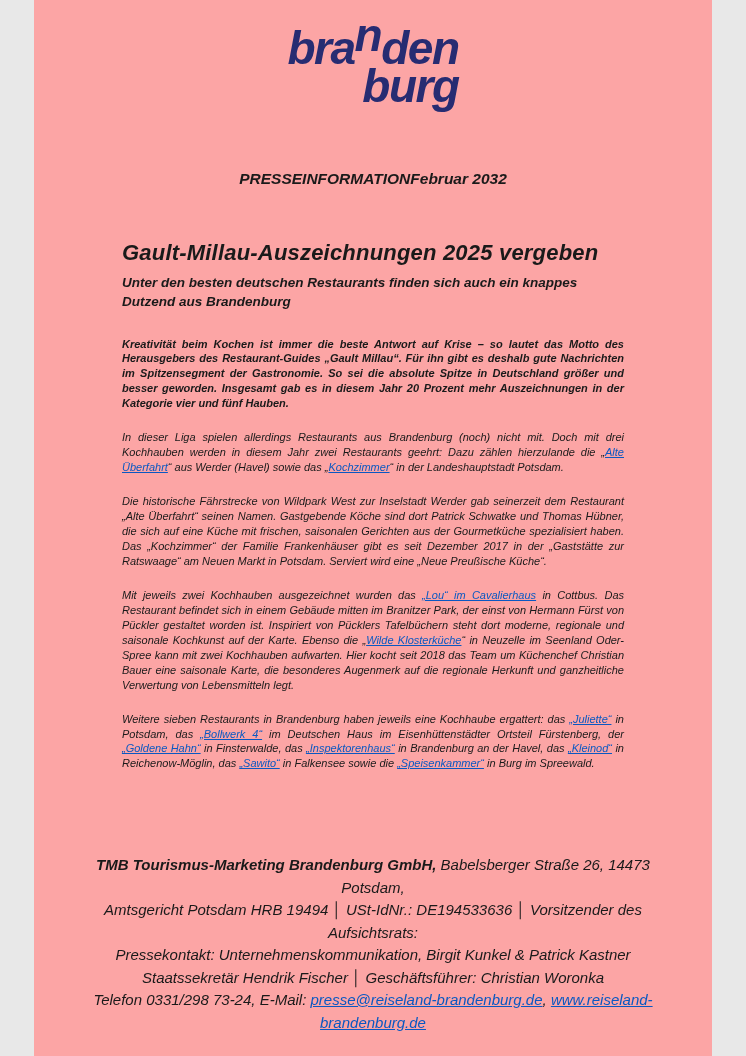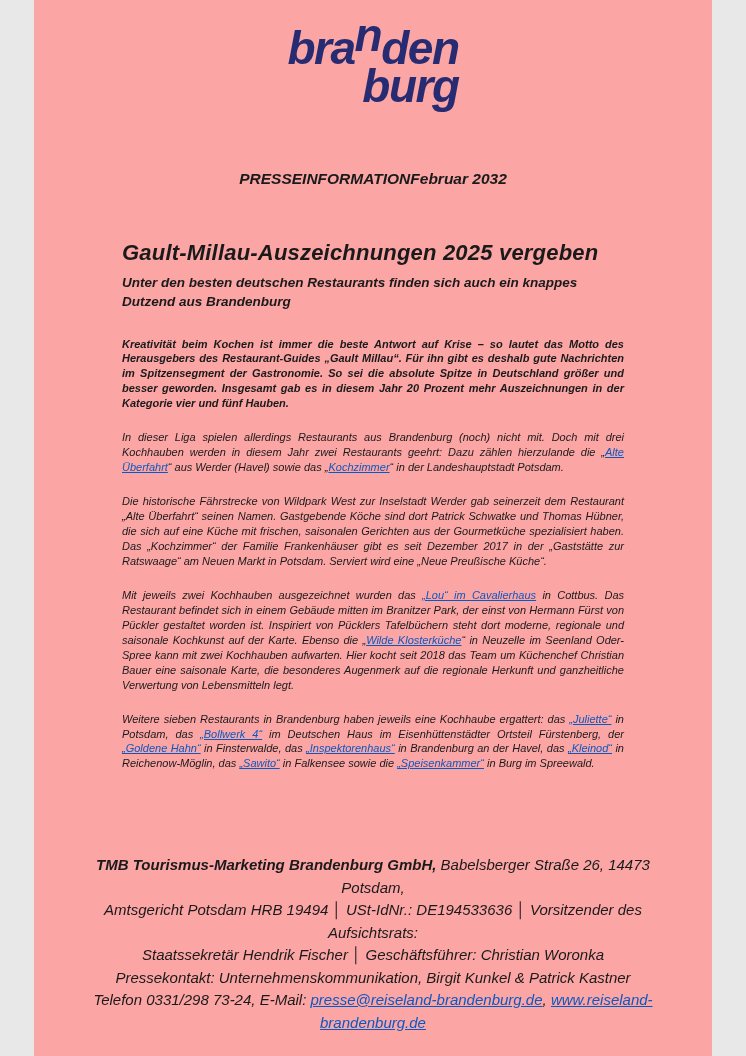--- a/index.html
+++ b/index.html
@@ -64,17 +64,17 @@
     <p class="para"><span>In dieser Liga spielen allerdings Restaurants aus Brandenburg (noch) nicht mit. Doch mit drei Kochhauben werden in diesem Jahr zwei Restaurants geehrt: Dazu zählen hierzulande die „</span><a class="link">Alte Überfahrt</a><span>“ aus Werder (Havel) sowie das „</span><a class="link">Kochzimmer</a><span>“ in der Landeshauptstadt Potsdam.</span></p>
     <p class="para"><span>Die historische Fährstrecke von Wildpark West zur Inselstadt Werder gab seinerzeit dem Restaurant „Alte Überfahrt“ seinen Namen. Gastgebende Köche sind dort Patrick Schwatke und Thomas Hübner, die sich auf eine Küche mit frischen, saisonalen Gerichten aus der Gourmetküche spezialisiert haben. Das „Kochzimmer“ der Familie Frankenhäuser gibt es seit Dezember 2017 in der „Gaststätte zur Ratswaage“ am Neuen Markt in Potsdam. Serviert wird eine „Neue Preußische Küche“.</span></p>
     <p class="para"><span>Mit jeweils zwei Kochhauben ausgezeichnet wurden das </span><a class="link">„Lou“ im Cavalierhaus</a><span> in Cottbus. Das Restaurant befindet sich in einem Gebäude mitten im Branitzer Park, der einst von Hermann Fürst von Pückler gestaltet worden ist. Inspiriert von Pücklers Tafelbüchern steht dort moderne, regionale und saisonale Kochkunst auf der Karte. Ebenso die „</span><a class="link">Wilde Klosterküche</a><span>“ in Neuzelle im Seenland Oder-Spree kann mit zwei Kochhauben aufwarten. Hier kocht seit 2018 das Team um Küchenchef Christian Bauer eine saisonale Karte, die besonderes Augenmerk auf die regionale Herkunft und ganzheitliche Verwertung von Lebensmitteln legt.</span></p>
     <p class="para"><span>Weitere sieben Restaurants in Brandenburg haben jeweils eine Kochhaube ergattert: das </span><a class="link">„Juliette“</a><span> in Potsdam, das </span><a class="link">„Bollwerk 4“</a><span> im Deutschen Haus im Eisenhüttenstädter Ortsteil Fürstenberg, der </span><a class="link">„Goldene Hahn“</a><span> in Finsterwalde, das </span><a class="link">„Inspektorenhaus“</a><span> in Brandenburg an der Havel, das </span><a class="link">„Kleinod“</a><span> in Reichenow-Möglin, das </span><a class="link">„Sawito“</a><span> in Falkensee sowie die </span><a class="link">„Speisenkammer“</a><span> in Burg im Spreewald.</span></p>
 
   </div>
 
   <div class="footer">
     <div><strong>TMB Tourismus-Marketing Brandenburg GmbH,</strong><span> Babelsberger Straße 26, 14473 Potsdam,</span></div>
     <div><span>Amtsgericht Potsdam HRB 19494 │ USt-IdNr.: DE194533636 │ Vorsitzender des Aufsichtsrats:</span></div>
+    <div><span>Pressekontakt: Unternehmenskommunikation, Birgit Kunkel &amp; Patrick Kastner</span></div>
     <div><span>Staatssekretär Hendrik Fischer │ Geschäftsführer: Christian Woronka</span></div>
-    <div><span>Pressekontakt: Unternehmenskommunikation, Birgit Kunkel &amp; Patrick Kastner</span></div>
     <div><span>Telefon 0331/298 73-24, E-Mail: </span><a class="link">presse@reiseland-brandenburg.de</a><span>, </span><a class="link">www.reiseland-brandenburg.de</a></div>
   </div>
 </div>
 
 </body></html>

